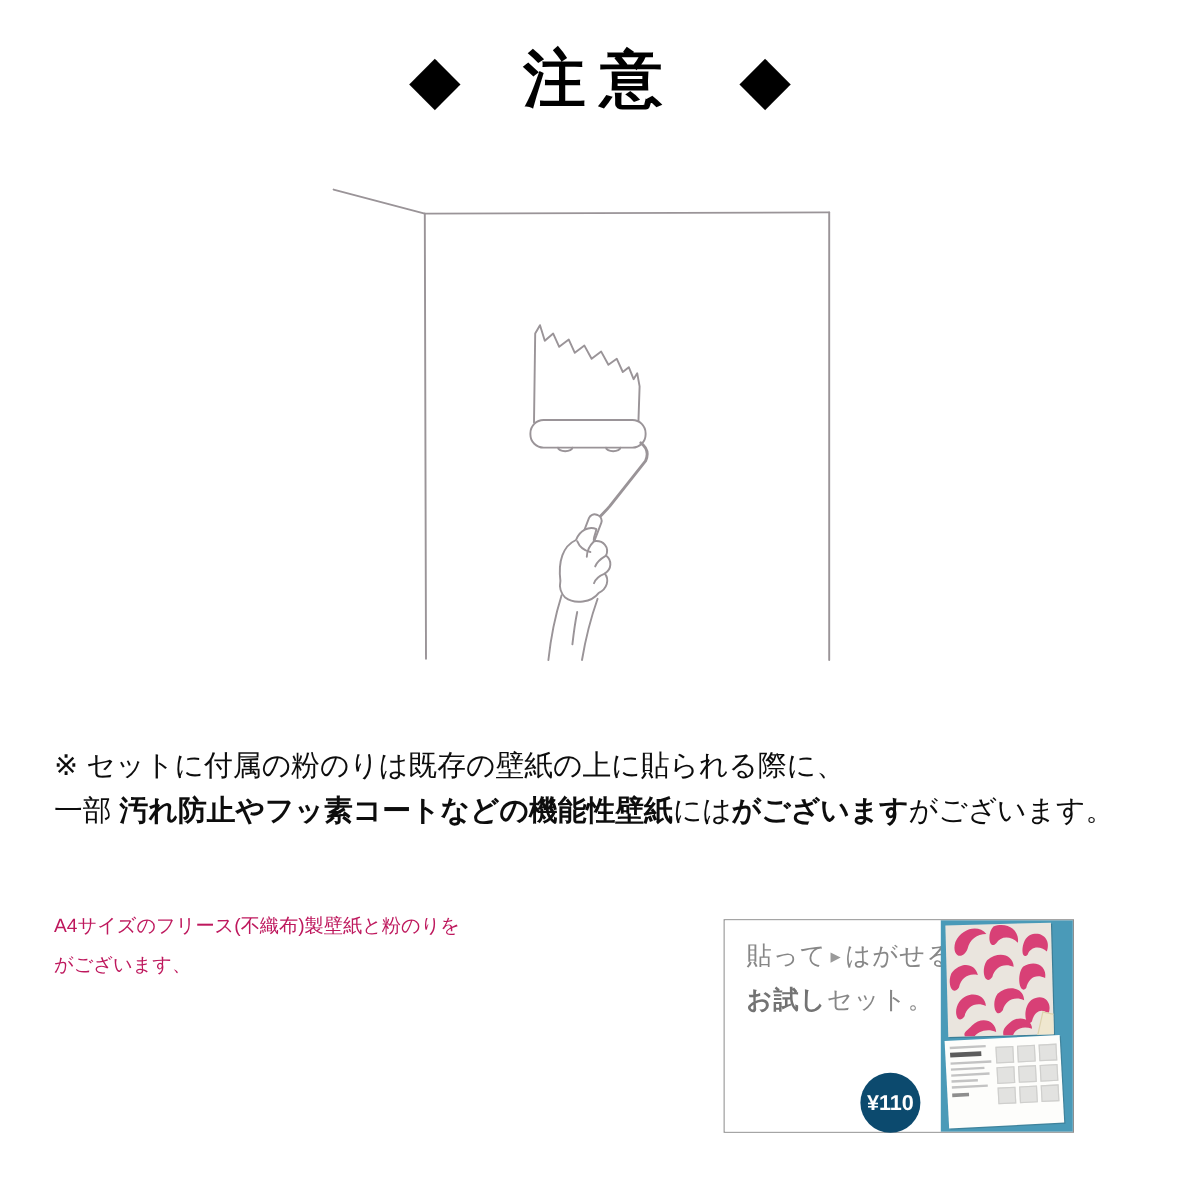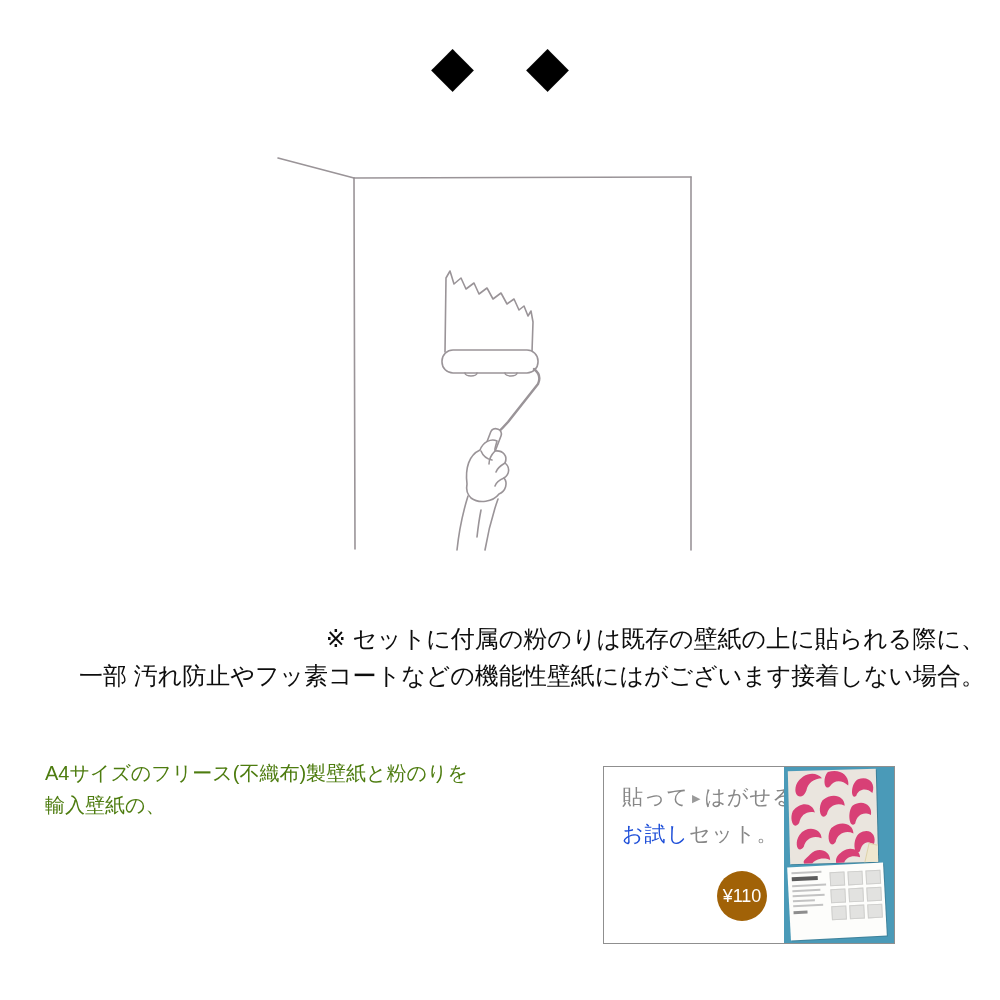--- a/index.html
+++ b/index.html
@@ -16,44 +16,44 @@
   }
   .diamond{font-size:56px;line-height:1;color:#000;}
   .header-title{
     font-size:52px;font-weight:700;letter-spacing:12px;color:#000;line-height:1;
   }
   
   .illustration{position:absolute;left:260px;top:150px;width:460px;height:412px;}
   
   .notice{
     position:absolute;left:45px;top:620px;width:940px;
-    font-size:24px;line-height:37px;color:#0d0d0d;text-align:right;
+    font-size:24px;line-height:37px;color:#0d0d0d;
   }
   .notice .line{white-space:nowrap;}
-  .bold{font-weight:400;margin-top:47px;}
+  .bold{font-weight:700;margin-top:47px;}
   
   .promo{
     position:absolute;left:45px;top:757px;width:560px;
-    font-size:20px;line-height:32px;color:#4d7c0f;
+    font-size:16px;line-height:32px;color:#be185d;
   }
   .promo .line{white-space:nowrap;}
   
   .card{
     position:absolute;left:603px;top:766px;width:292px;height:178px;
     border:1px solid #8f8f8f;box-sizing:border-box;background:#fff;
     display:flex;cursor:pointer;
   }
   .card-left{position:relative;width:180px;height:100%;background:#fff;}
   .card-text{position:absolute;left:18px;top:12px;font-size:21px;line-height:35px;color:#878787;letter-spacing:1px;white-space:nowrap;}
-  .card-text .dark{color:#1d4ed8;font-weight:400;}
+  .card-text .dark{color:#737373;font-weight:700;}
   .arrow{font-size:11px;color:#9a9a9a;vertical-align:2px;margin:0 3px;}
   .price-badge{
-    position:absolute;left:113px;top:104px;width:50px;height:50px;border-radius:50%;
-    background:#a16207;color:#fff;display:flex;align-items:center;justify-content:center;
-    font-size:18px;font-weight:400;letter-spacing:0;
+    position:absolute;left:113px;top:127px;width:50px;height:50px;border-radius:50%;
+    background:#0c4a6e;color:#fff;display:flex;align-items:center;justify-content:center;
+    font-size:18px;font-weight:700;letter-spacing:0;
   }
   .card-right{position:relative;width:110px;height:100%;background:#4a9ab8;overflow:hidden;}
   .swatch{
     position:absolute;left:5px;top:3px;width:88px;height:93px;background:#eae5de;
     transform:rotate(-1.5deg);overflow:hidden;box-shadow:1px 1px 0 rgba(0,0,0,.18);
   }
   .sponge{
     position:absolute;left:76px;top:76px;width:22px;height:22px;background:#efe7cf;
     border:1px solid #ddd2ad;transform:rotate(14deg);box-sizing:border-box;
   }
@@ -67,20 +67,21 @@
   .tline{height:2px;background:#c3c3c3;margin-bottom:3px;}
   .grid{display:grid;grid-template-columns:repeat(3,15px);grid-template-rows:repeat(3,14px);gap:3px;margin-top:2px;}
   .cell{background:#e2e2e0;border:1px solid #cfcfcd;box-sizing:border-box;}
   .sheet-foot{width:14px;height:3px;background:#8e8e8e;margin-top:4px;}
 </style>
 </head>
 <body>
 
 <div class="header">
   <span class="diamond">◆</span>
+  <span class="header-title">注意</span>
   <span class="diamond">◆</span>
 </div>
 
 <svg class="illustration" viewBox="0 0 460 412" fill="none" stroke="#9a9498" stroke-width="1.6" stroke-linecap="round" stroke-linejoin="round">
 
   <path d="M 18 8 L 94 28"></path>
   <path d="M 94 28 L 431 27"></path>
   <path d="M 94 28 L 95 399"></path>
   <path d="M 431 27 L 431 400"></path>
 
@@ -100,27 +101,27 @@
   <path d="M 221 301 C 223 306 227 309 232 310"></path>
 
   <path d="M 208 346 C 203 362 199 381 197 400"></path>
   <path d="M 238 349 C 232 366 228 382 225 400"></path>
   <path d="M 221 360 C 219 370 218 378 217 387"></path>
 </svg>
 
 <div class="notice">
   <div class="line">※ セットに付属の粉のりは既存の壁紙の上に貼られる際に、</div>
   <div class="line">
-    <span>一部 </span><span class="bold">汚れ防止やフッ素コートなどの機能性壁紙</span><span>には</span><span class="bold">がございます</span><span>接着しない場合。</span>
+    <span>一部 </span><span class="bold">汚れ防止やフッ素コートなどの機能性壁紙</span><span>には</span><span class="bold">がございます</span><span>がございます。</span>
   </div>
 </div>
 
 <div class="promo">
   <div class="line">A4サイズのフリース(不織布)製壁紙と粉のりを</div>
-  <div class="line">輸入壁紙の、</div>
+  <div class="line">がございます、</div>
 </div>
 
 <div class="card">
   <div class="card-left">
     <div class="card-text">
       <div>
         <span>貼って</span><span class="arrow">▶</span><span>はがせる</span>
       </div>
       <div>
         <span class="dark">お試し</span><span>セット。</span>

